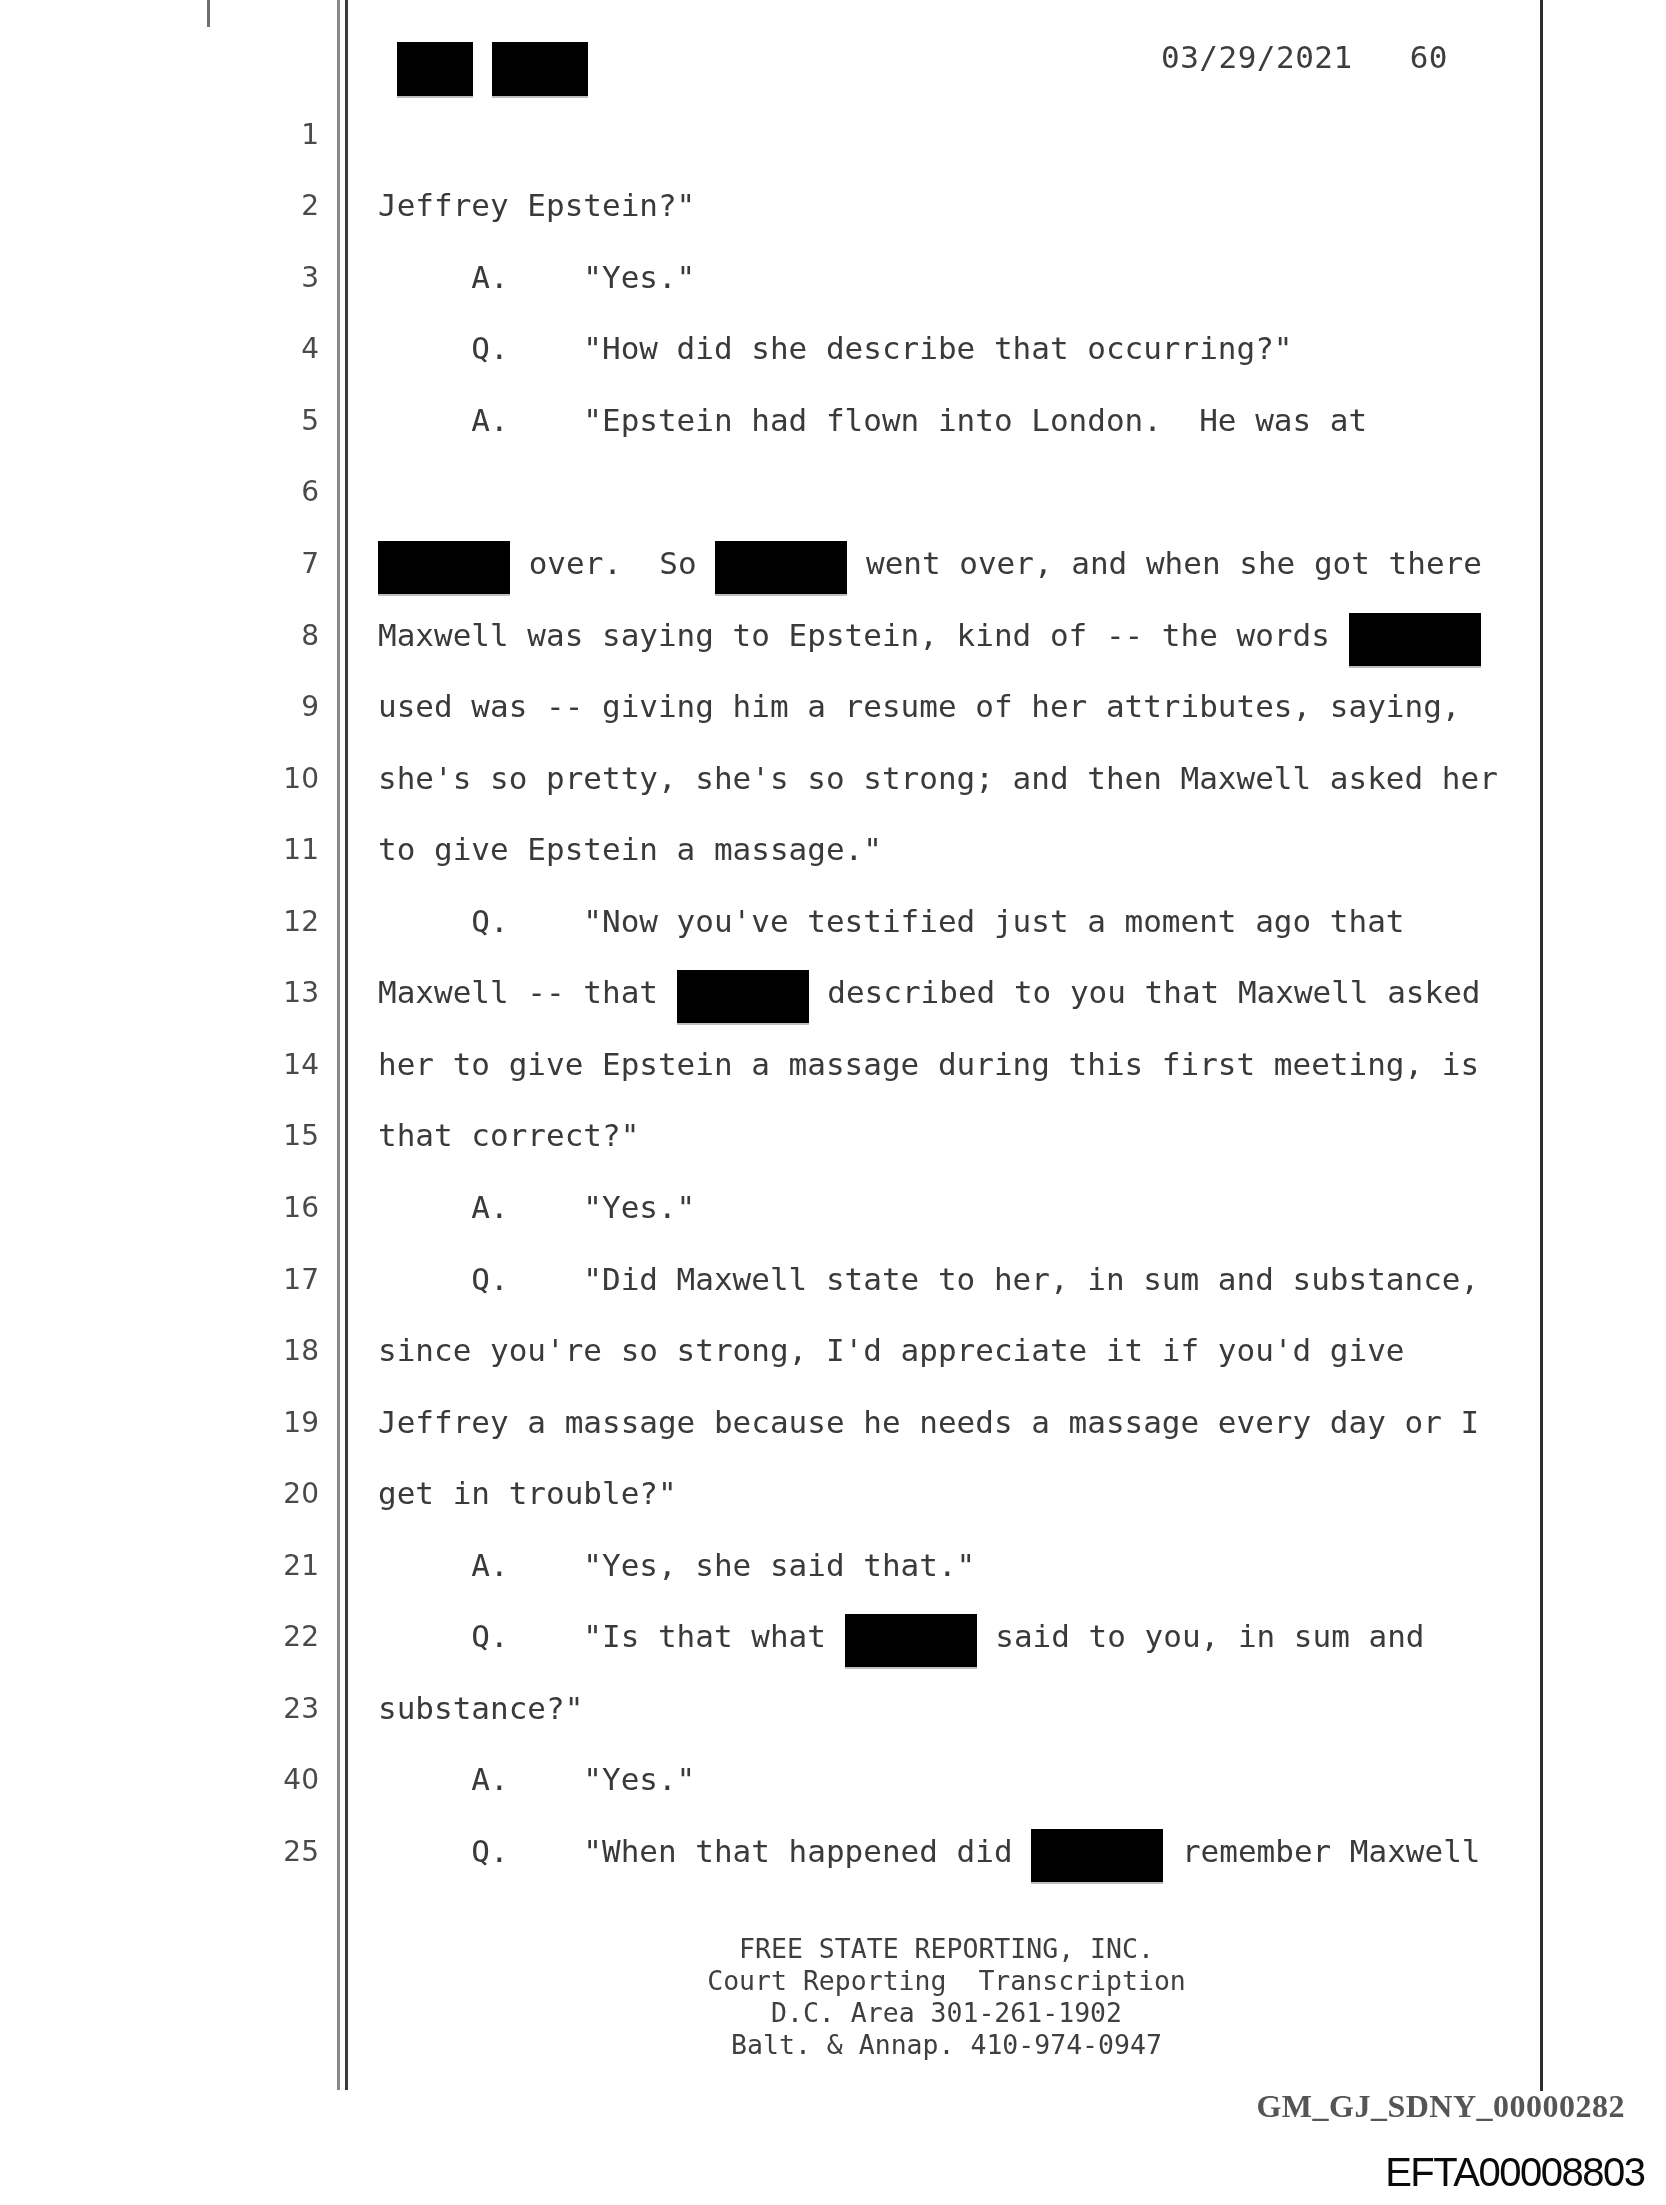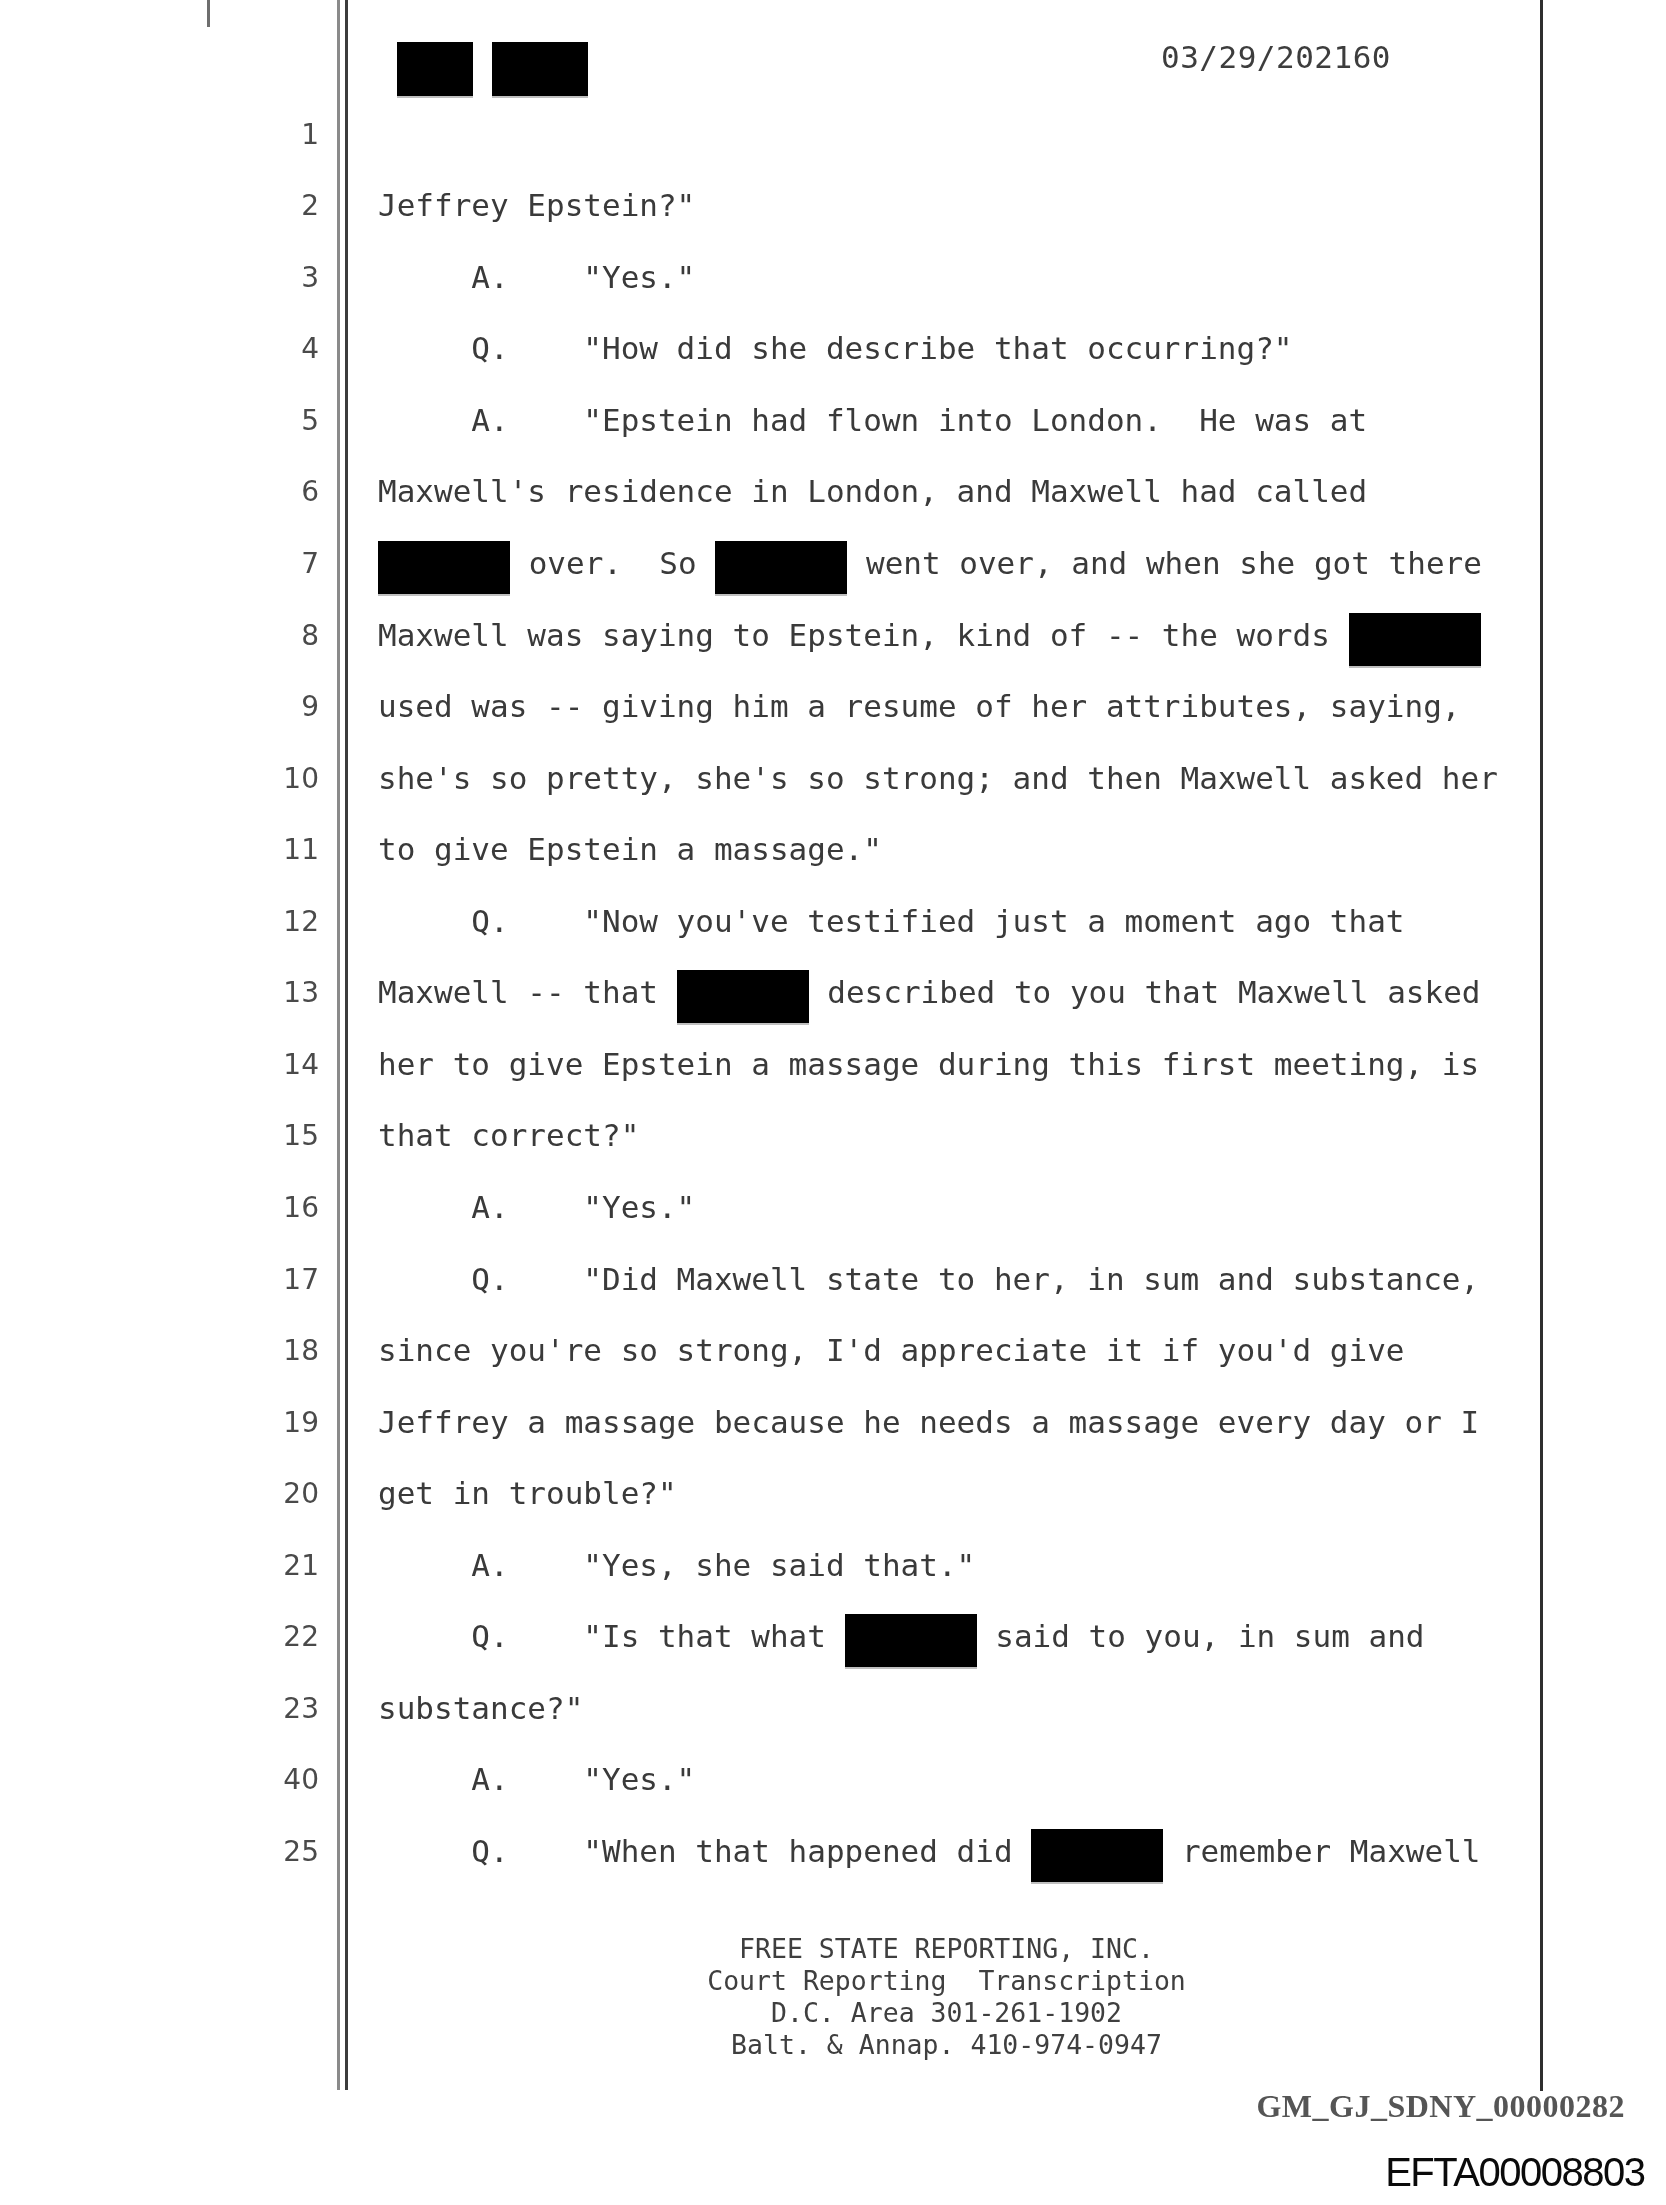--- a/index.html
+++ b/index.html
@@ -15,21 +15,21 @@
   #artifact-topleft{left:207px;width:2.9px;height:27.4px;background:#6e6e6e;}
 
   
   .hdr-redact{position:absolute;top:42px;height:54px;background:#000;box-shadow:0 2px 0 rgba(0,0,0,.25);}
   #hdr-redact-1{left:397px;width:76px;}
   #hdr-redact-2{left:492px;width:96px;}
   #dateline{
     position:absolute;left:1161px;top:39px;font-size:31px;color:#3d3d3d;
     white-space:pre;letter-spacing:0.5px;
   }
-  #page-number{text-align:center;}
+  #page-number{margin-left:57px;text-align:center;}
 
   
   .line{position:absolute;left:0;width:1666px;height:45px;line-height:45px;}
   .line-num{
     position:absolute;left:233px;width:86px;text-align:right;
     font-family:"DejaVu Sans",sans-serif;font-size:28px;color:#4a4a4a;
   }
   .line-text{
     position:absolute;left:378px;white-space:pre;font-size:31px;color:#3a3a3a;
   }
@@ -85,21 +85,20 @@
       <div class="line" style="top: 326px;">
         <span class="line-num">4</span>
         <span class="line-text">     Q.    "How did she describe that occurring?"</span>
       </div>
       <div class="line" style="top: 398px;">
         <span class="line-num">5</span>
         <span class="line-text">     A.    "Epstein had flown into London.  He was at</span>
       </div>
       <div class="line" style="top: 469px;">
         <span class="line-num">6</span>
-        <span class="line-text">Maxwell's residence in London, and Maxwell had called</span>
       </div>
       <div class="line" style="top: 541px;">
         <span class="line-num">7</span>
         <span class="line-text"><span class="redact"></span> over.  So <span class="redact"></span> went over, and when she got there</span>
       </div>
       <div class="line" style="top: 613px;">
         <span class="line-num">8</span>
         <span class="line-text">Maxwell was saying to Epstein, kind of -- the words <span class="redact"></span></span>
       </div>
       <div class="line" style="top: 684px;">

